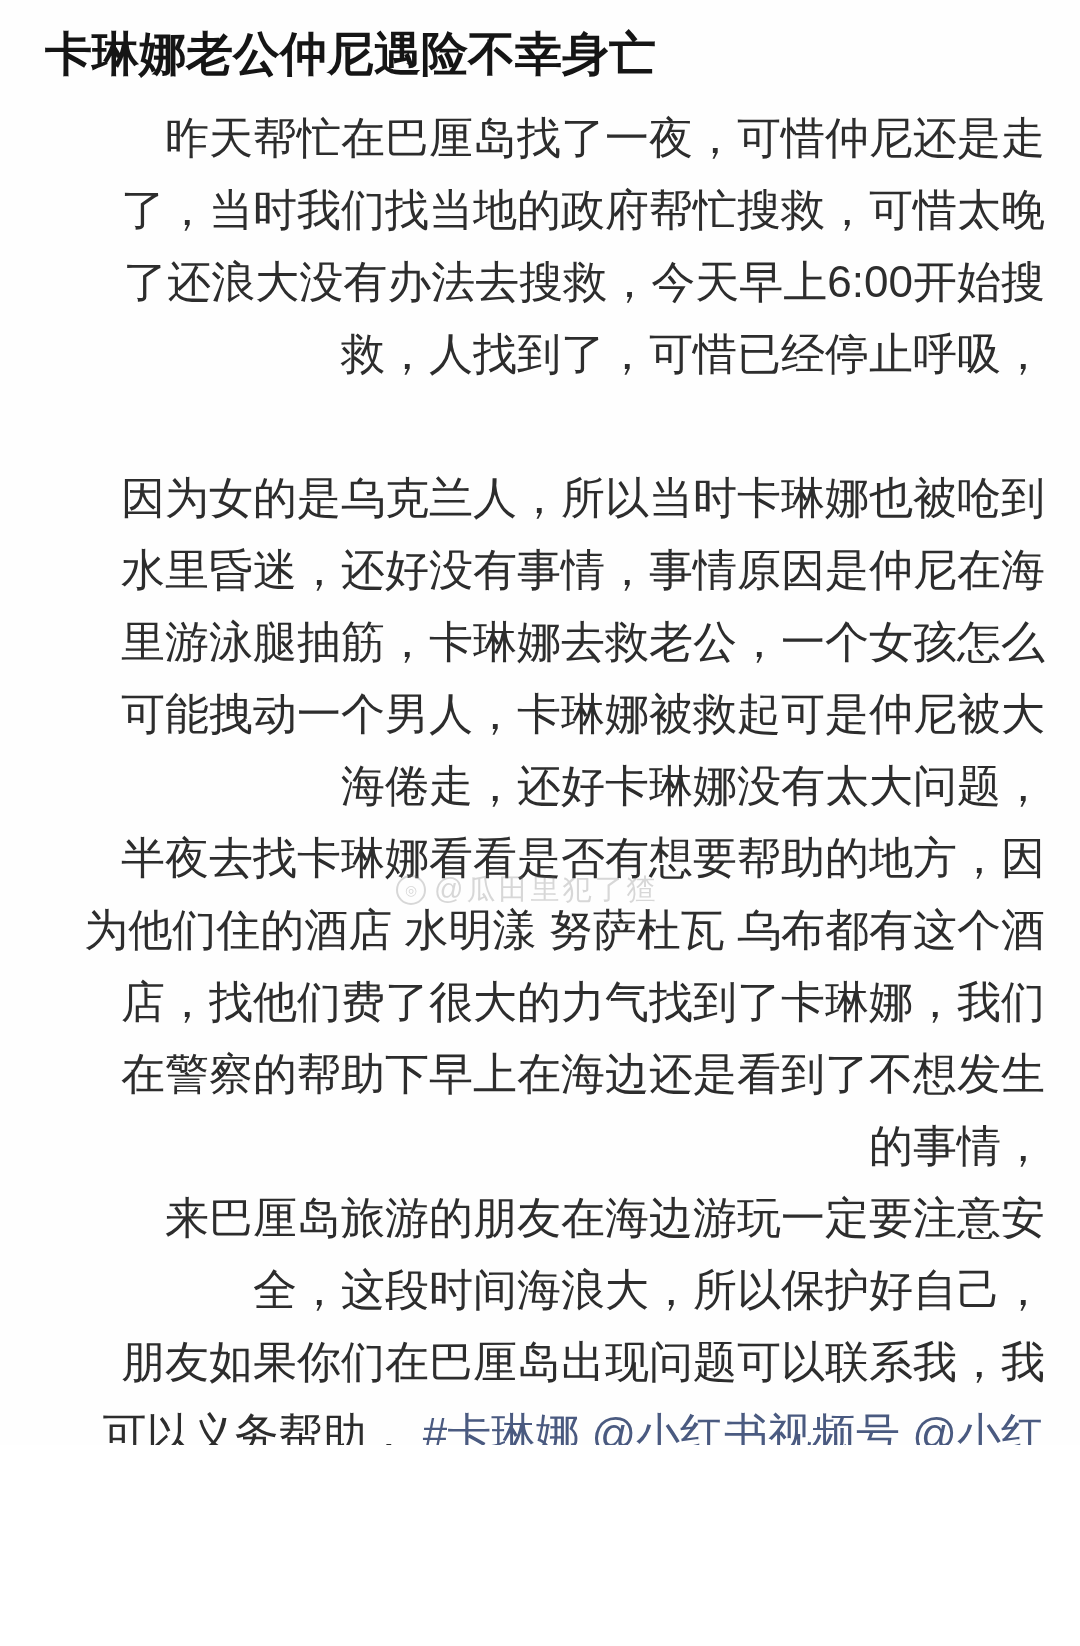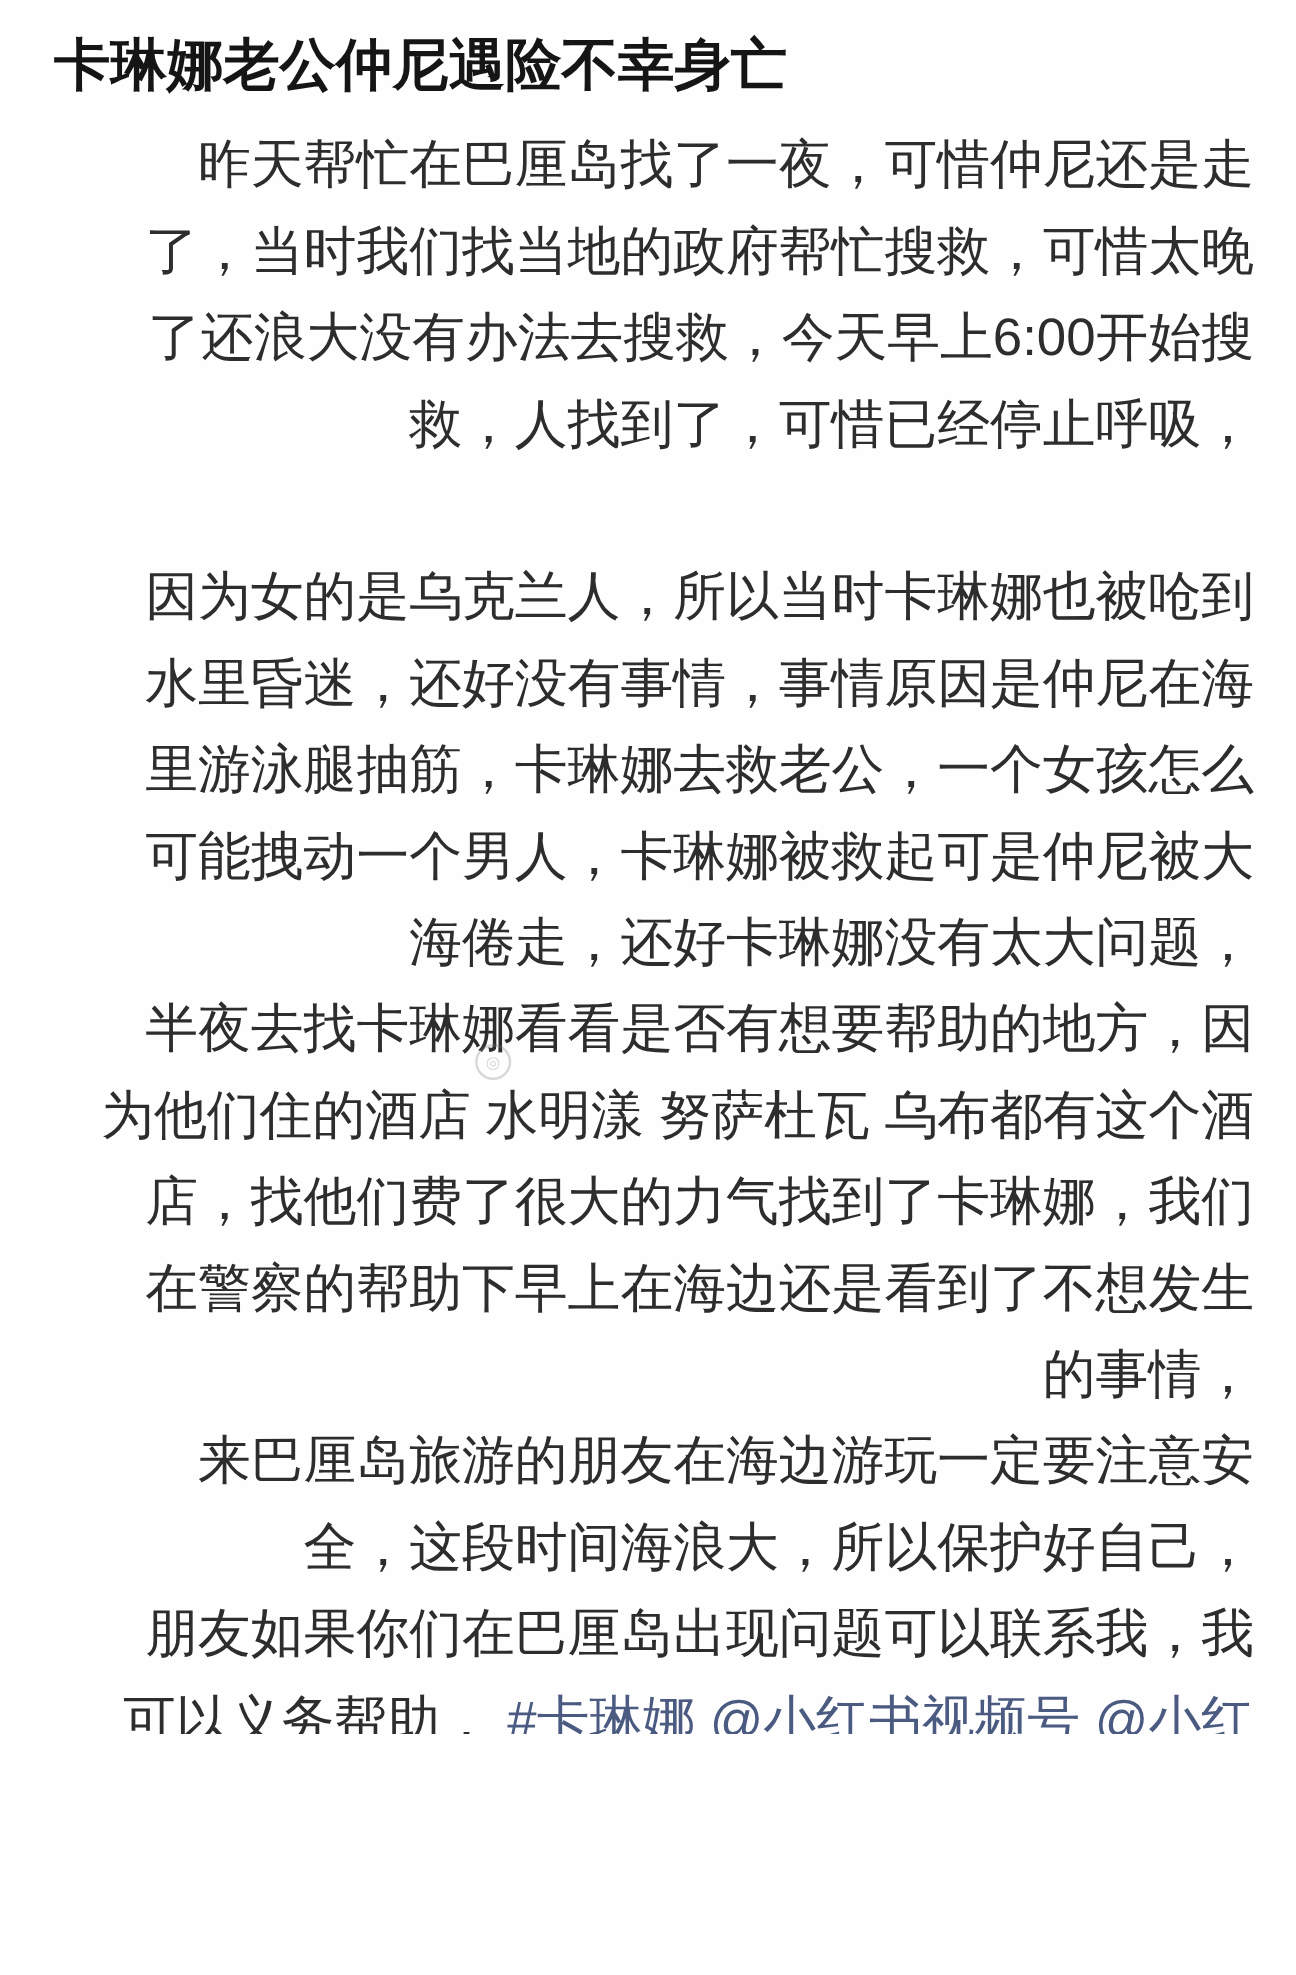--- a/index.html
+++ b/index.html
@@ -68,20 +68,21 @@
 在警察的帮助下早上在海边还是看到了不想发生
 的事情，
 来巴厘岛旅游的朋友在海边游玩一定要注意安
 全，这段时间海浪大，所以保护好自己，
 朋友如果你们在巴厘岛出现问题可以联系我，我
 可以义务帮助， </span><span class="links">#卡琳娜 @小红书视频号 @小红
 薯蓷广 @小红书创作助手 @小红书</span></div>
 
   <div class="center-watermark">
     <span class="wm-circle">◎</span>
+    <span>@瓜田里犯了猹</span>
   </div>
 
   <div class="timestamp">今天 05:10 印度尼西亚</div>
 
   <div class="brand">
     <span>
       <svg width="52" height="46" viewBox="0 0 52 46" fill="none" xmlns="http://www.w3.org/2000/svg">
         <path d="M6 14 C4 8, 10 5, 14 8 C16 4, 22 5, 22 10 C22 15, 16 18, 12 17 L7 20 L8 15 Z" stroke="#cacaca" stroke-width="2.5" fill="#ffffff"></path>
         <circle cx="32" cy="26" r="15" stroke="#cacaca" stroke-width="2.5" fill="#ffffff"></circle>
         <circle cx="27" cy="24" r="1.8" fill="#cacaca"></circle>

